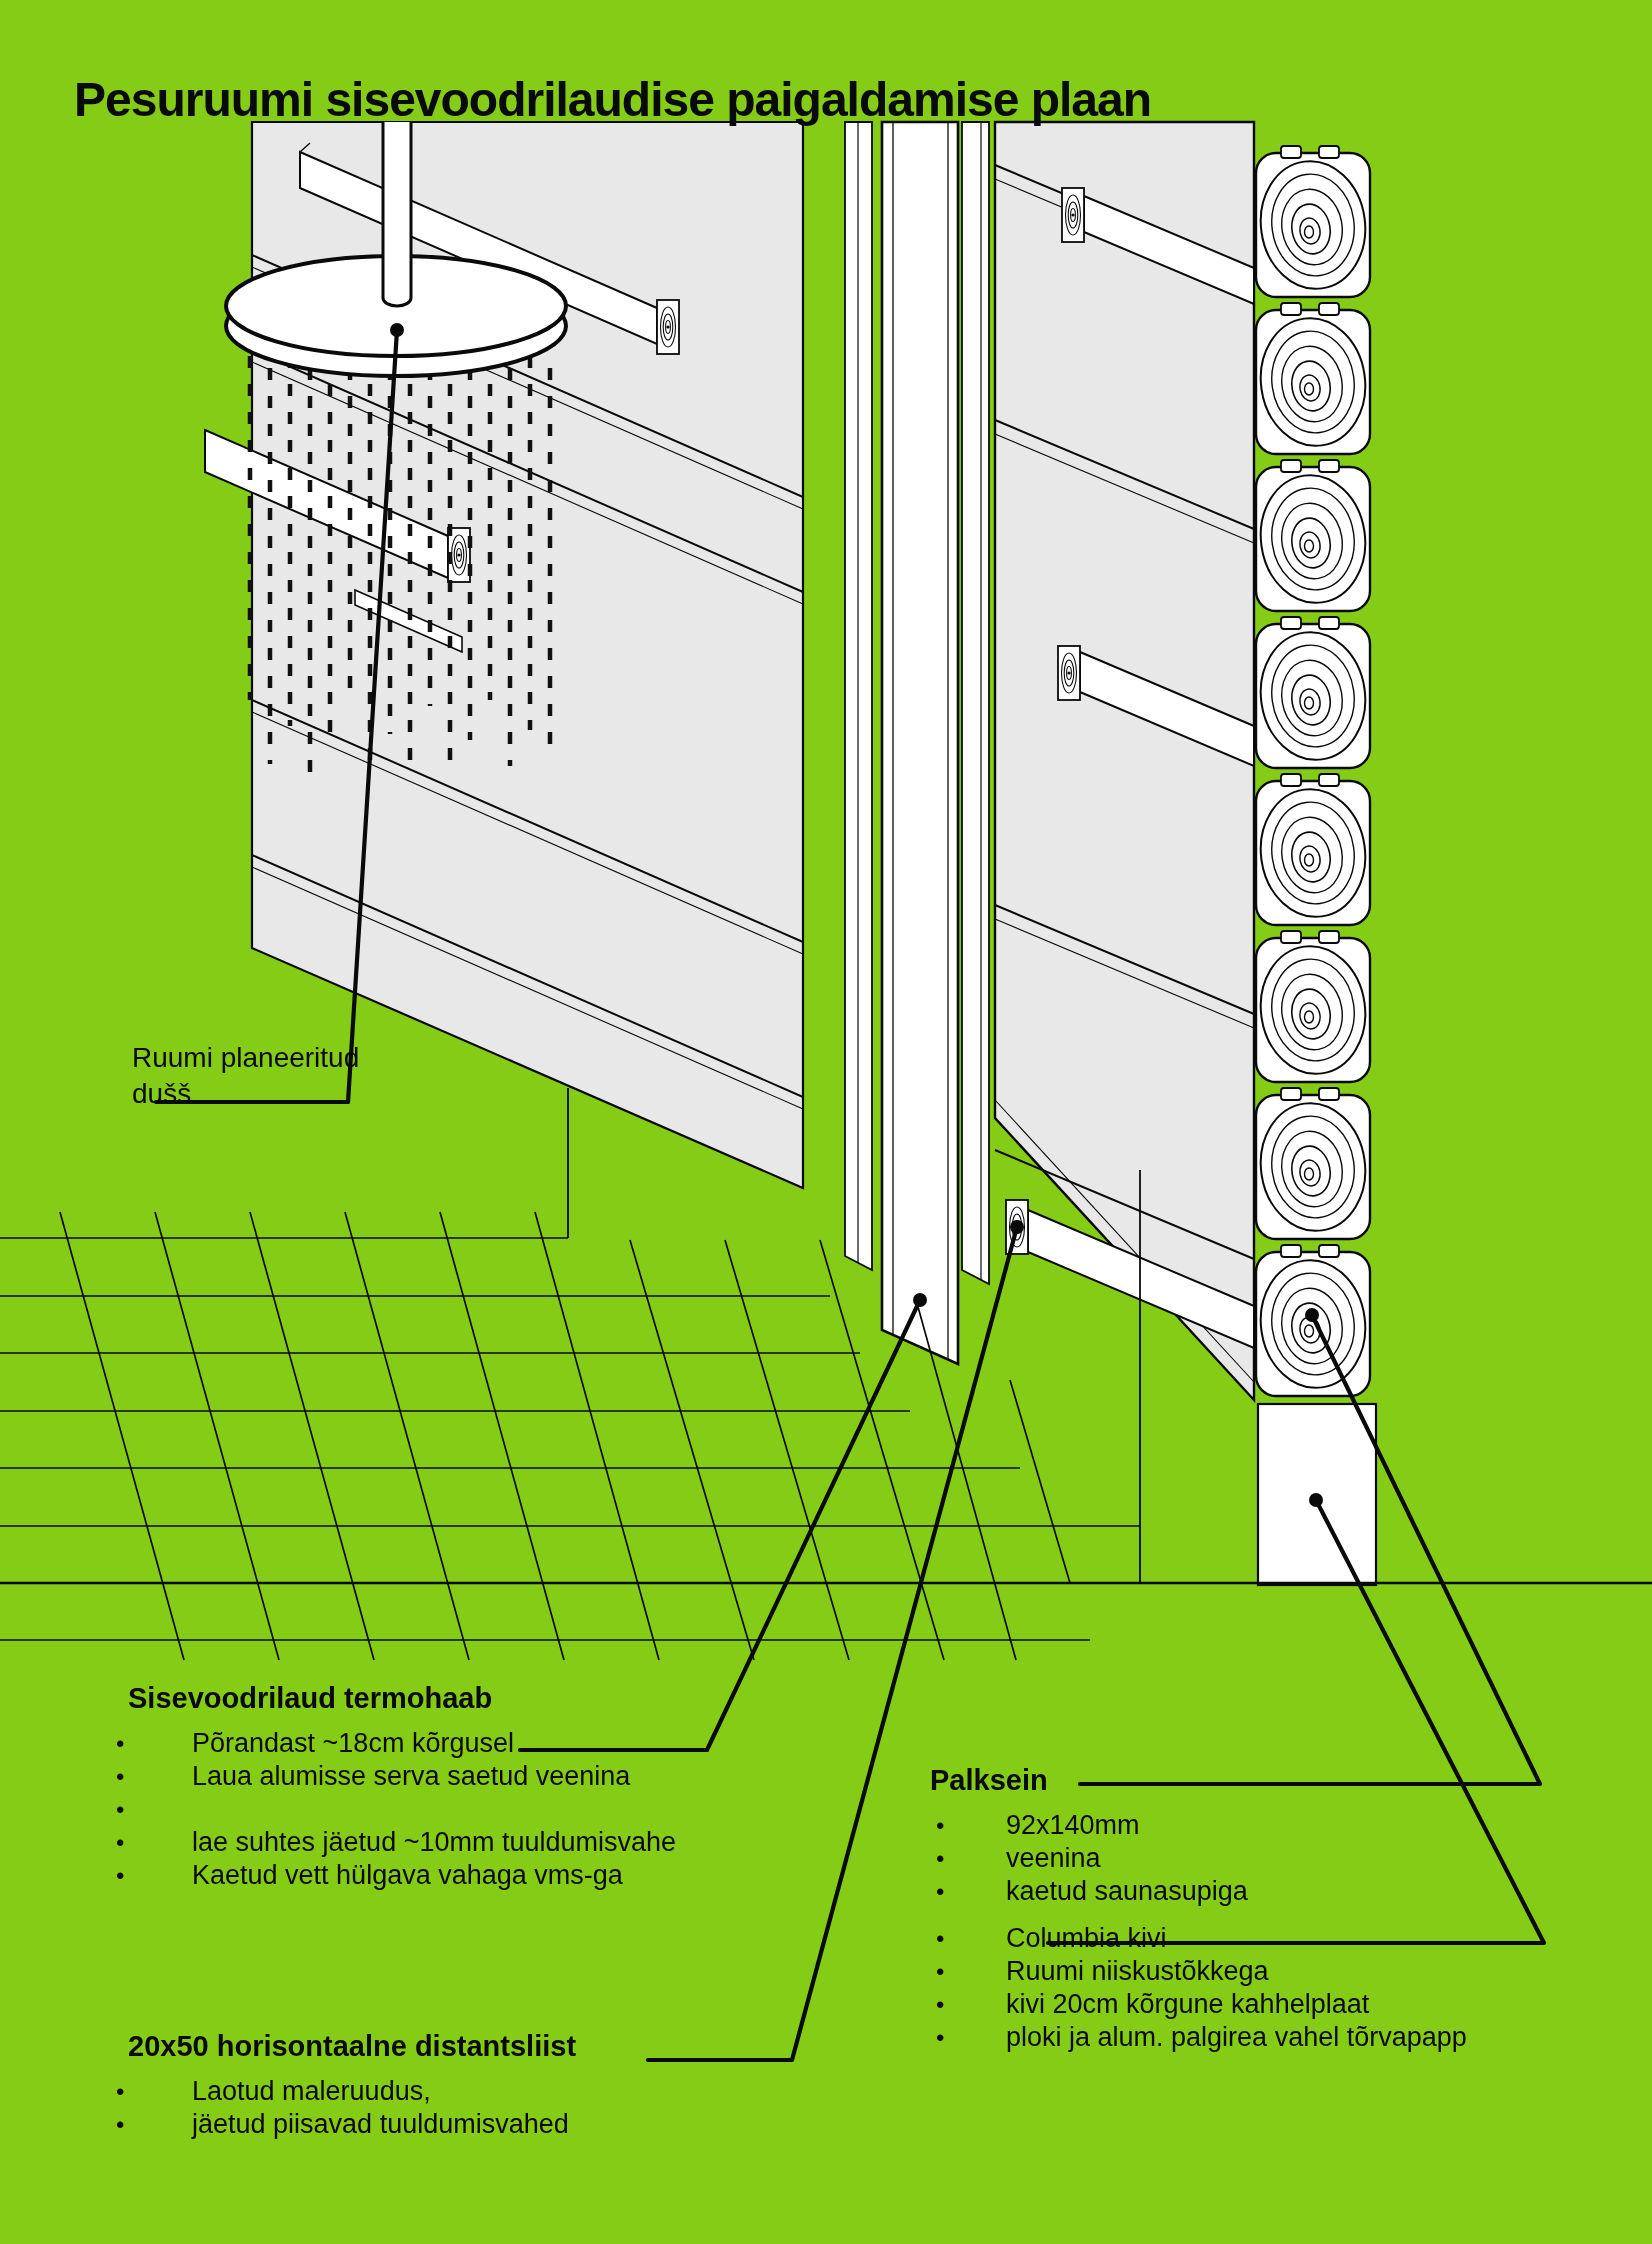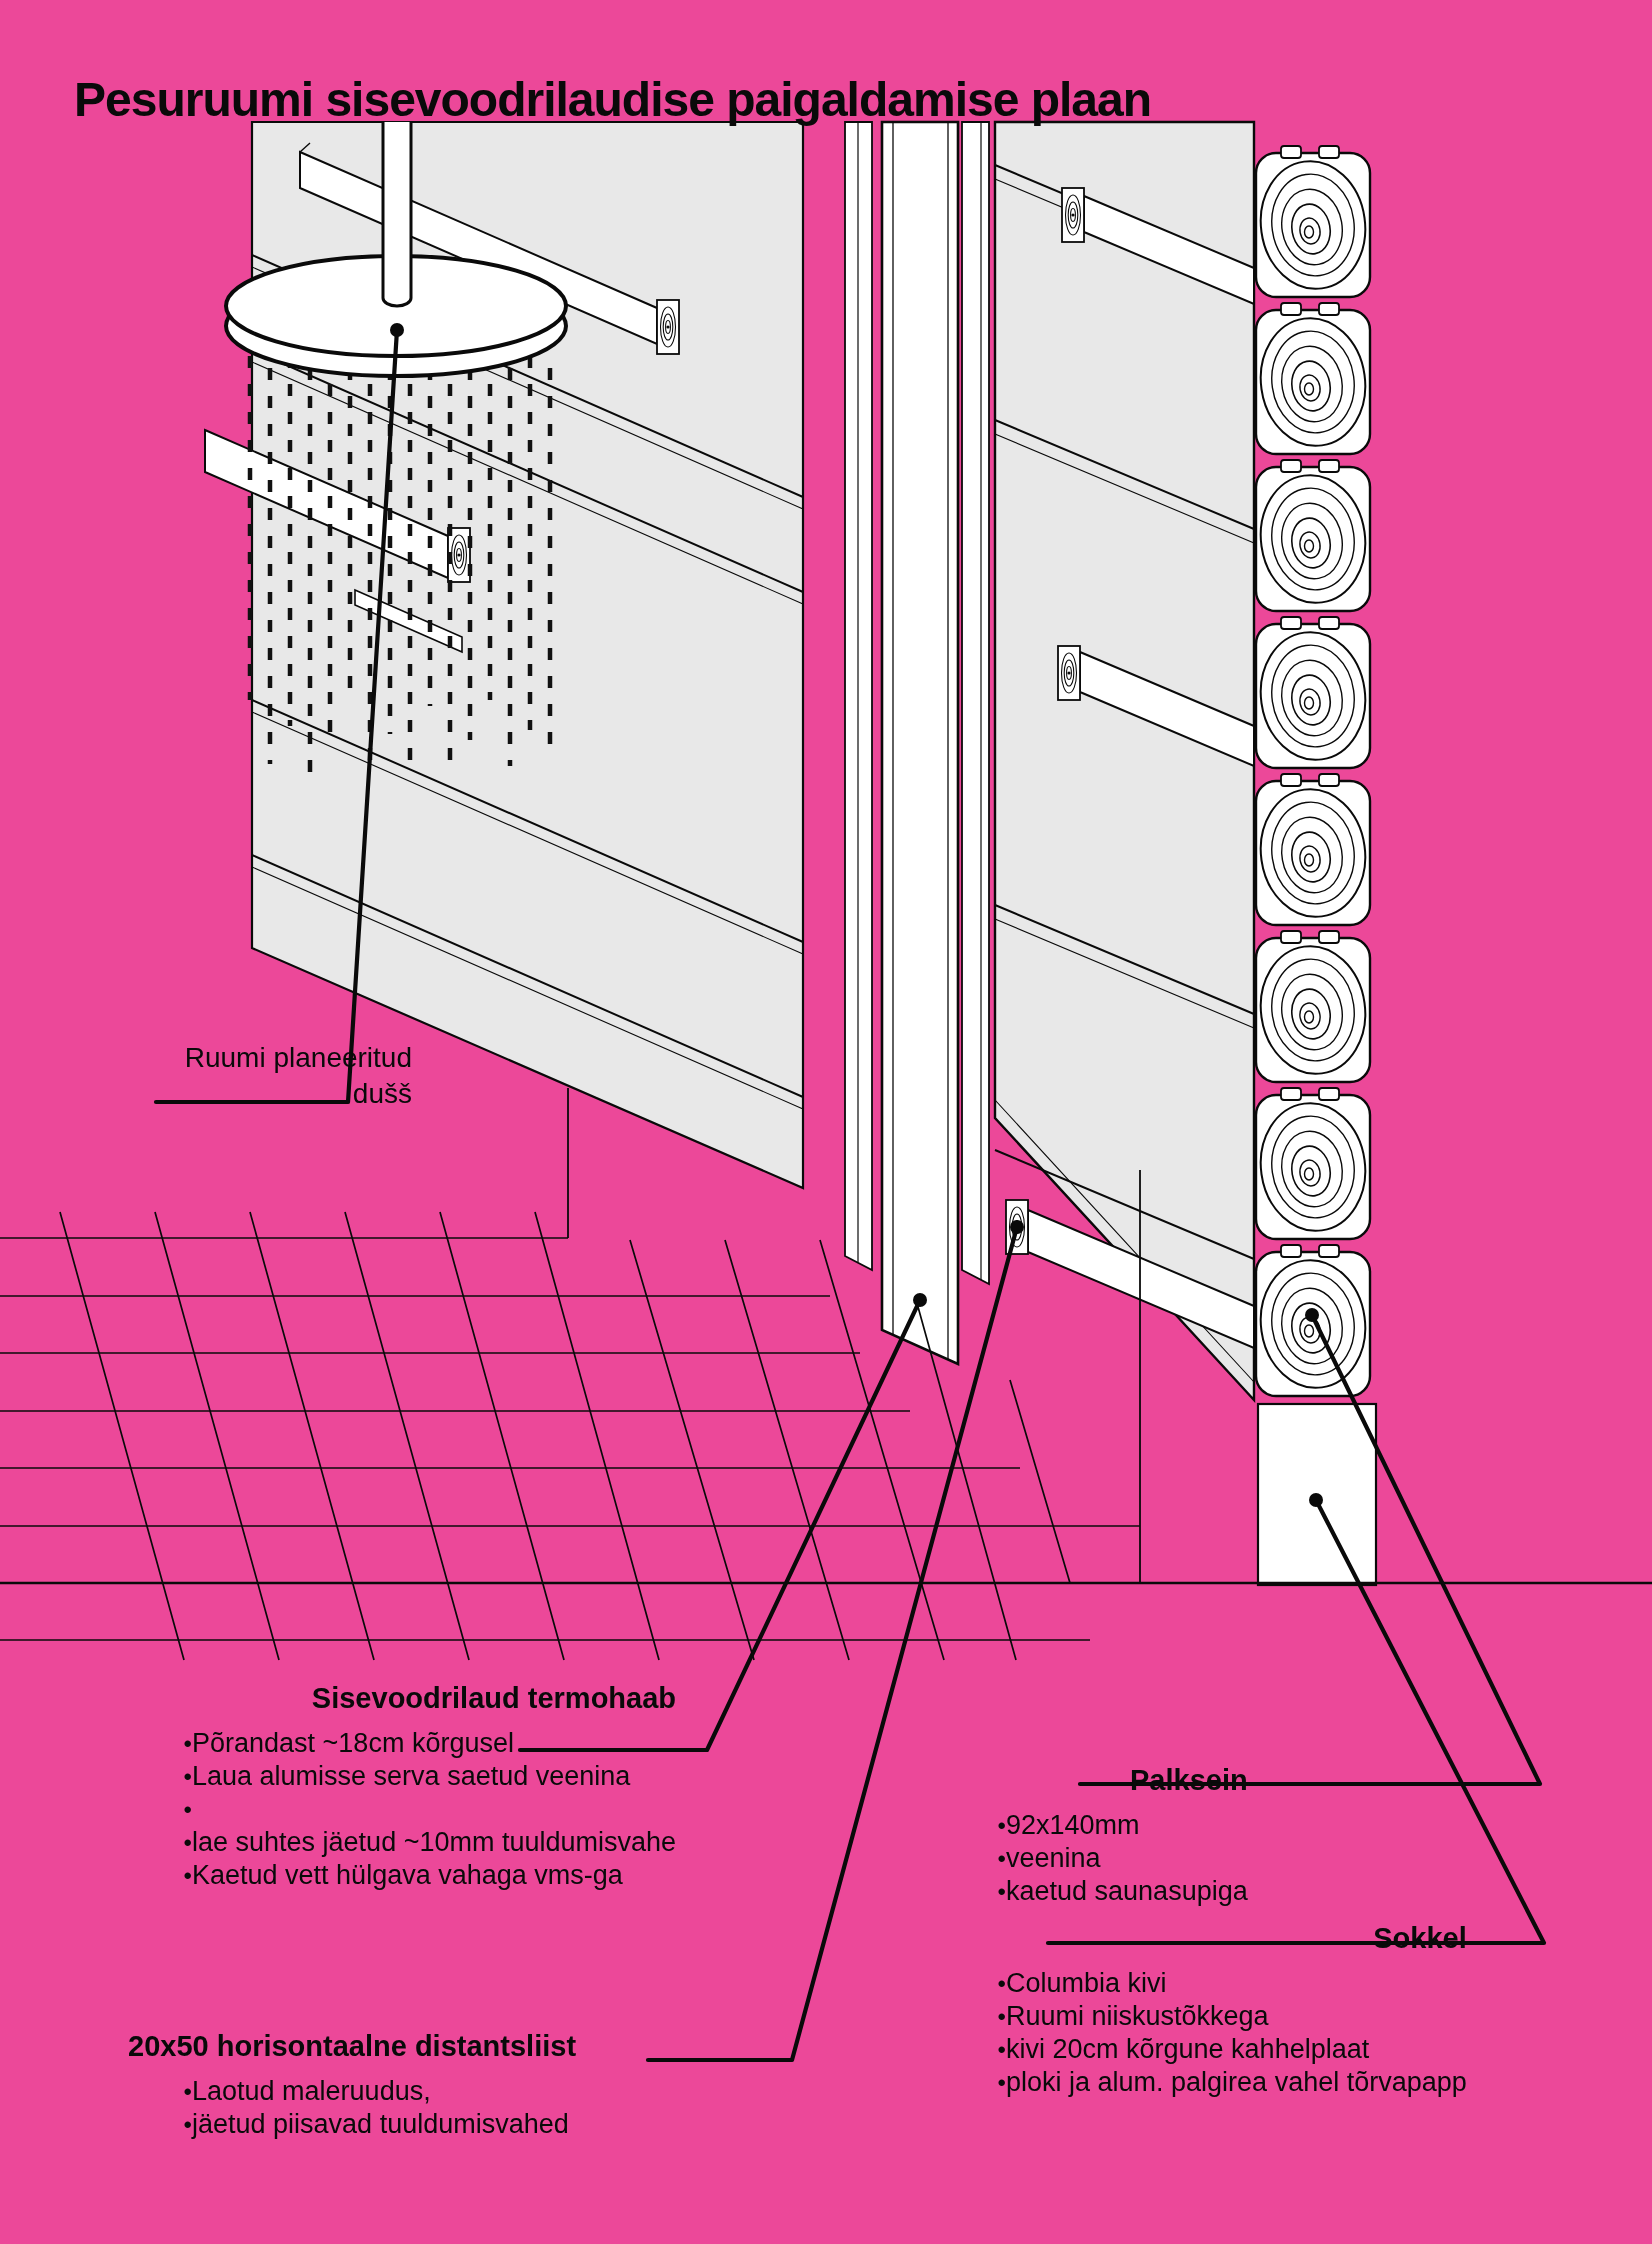--- a/index.html
+++ b/index.html
@@ -1,17 +1,17 @@
 <!DOCTYPE html>
 <html><head>
 <meta charset="utf-8">
 <style>
   html,body{margin:0;padding:0;background:#fff;}
-  .page{position:relative;width:1652px;height:2244px;background:#ec4899;overflow:hidden;
-        font-family:"Liberation Sans",sans-serif;color:#0a0a0a;text-align:right;}
+  .page{position:relative;width:1652px;height:2244px;background:#84cc16;overflow:hidden;
+        font-family:"Liberation Sans",sans-serif;color:#0a0a0a;}
   .page svg{position:absolute;left:0;top:0;width:1652px;height:2244px;}
   .title{position:absolute;left:74px;top:40px;font-size:48px;font-weight:bold;letter-spacing:-1px;white-space:nowrap;}
   .lbl-shower{position:absolute;left:88px;top:1040px;font-size:28px;line-height:36px;width:280px;margin-left:44px;}
   .ann{position:absolute;}
   .ann-heading{font-size:29px;font-weight:bold;white-space:nowrap;margin:0 0 12px 0;}
   .ann-item{display:flex;font-size:27px;line-height:33px;white-space:nowrap;}
   .ann-bullet{flex:0 0 76px;font-size:24px;padding-left:2px;}
   .blk-siselaud{left:128px;top:1682px;}
   .blk-siselaud .ann-list{margin-left:-14px;}
   .blk-d20{left:128px;top:2030px;}
@@ -212,21 +212,20 @@
           <span>veenina</span>
         </div>
       <div class="ann-item">
           <span class="ann-bullet">•</span>
           <span>kaetud saunasupiga</span>
         </div>
     </div>
   </div>
 
   <div class="ann blk-sokkel">
-    <div class="ann-heading">Sokkel</div>
     <div class="ann-list">
       <div class="ann-item">
           <span class="ann-bullet">•</span>
           <span>Columbia kivi</span>
         </div>
       <div class="ann-item">
           <span class="ann-bullet">•</span>
           <span>Ruumi niiskustõkkega</span>
         </div>
       <div class="ann-item">

